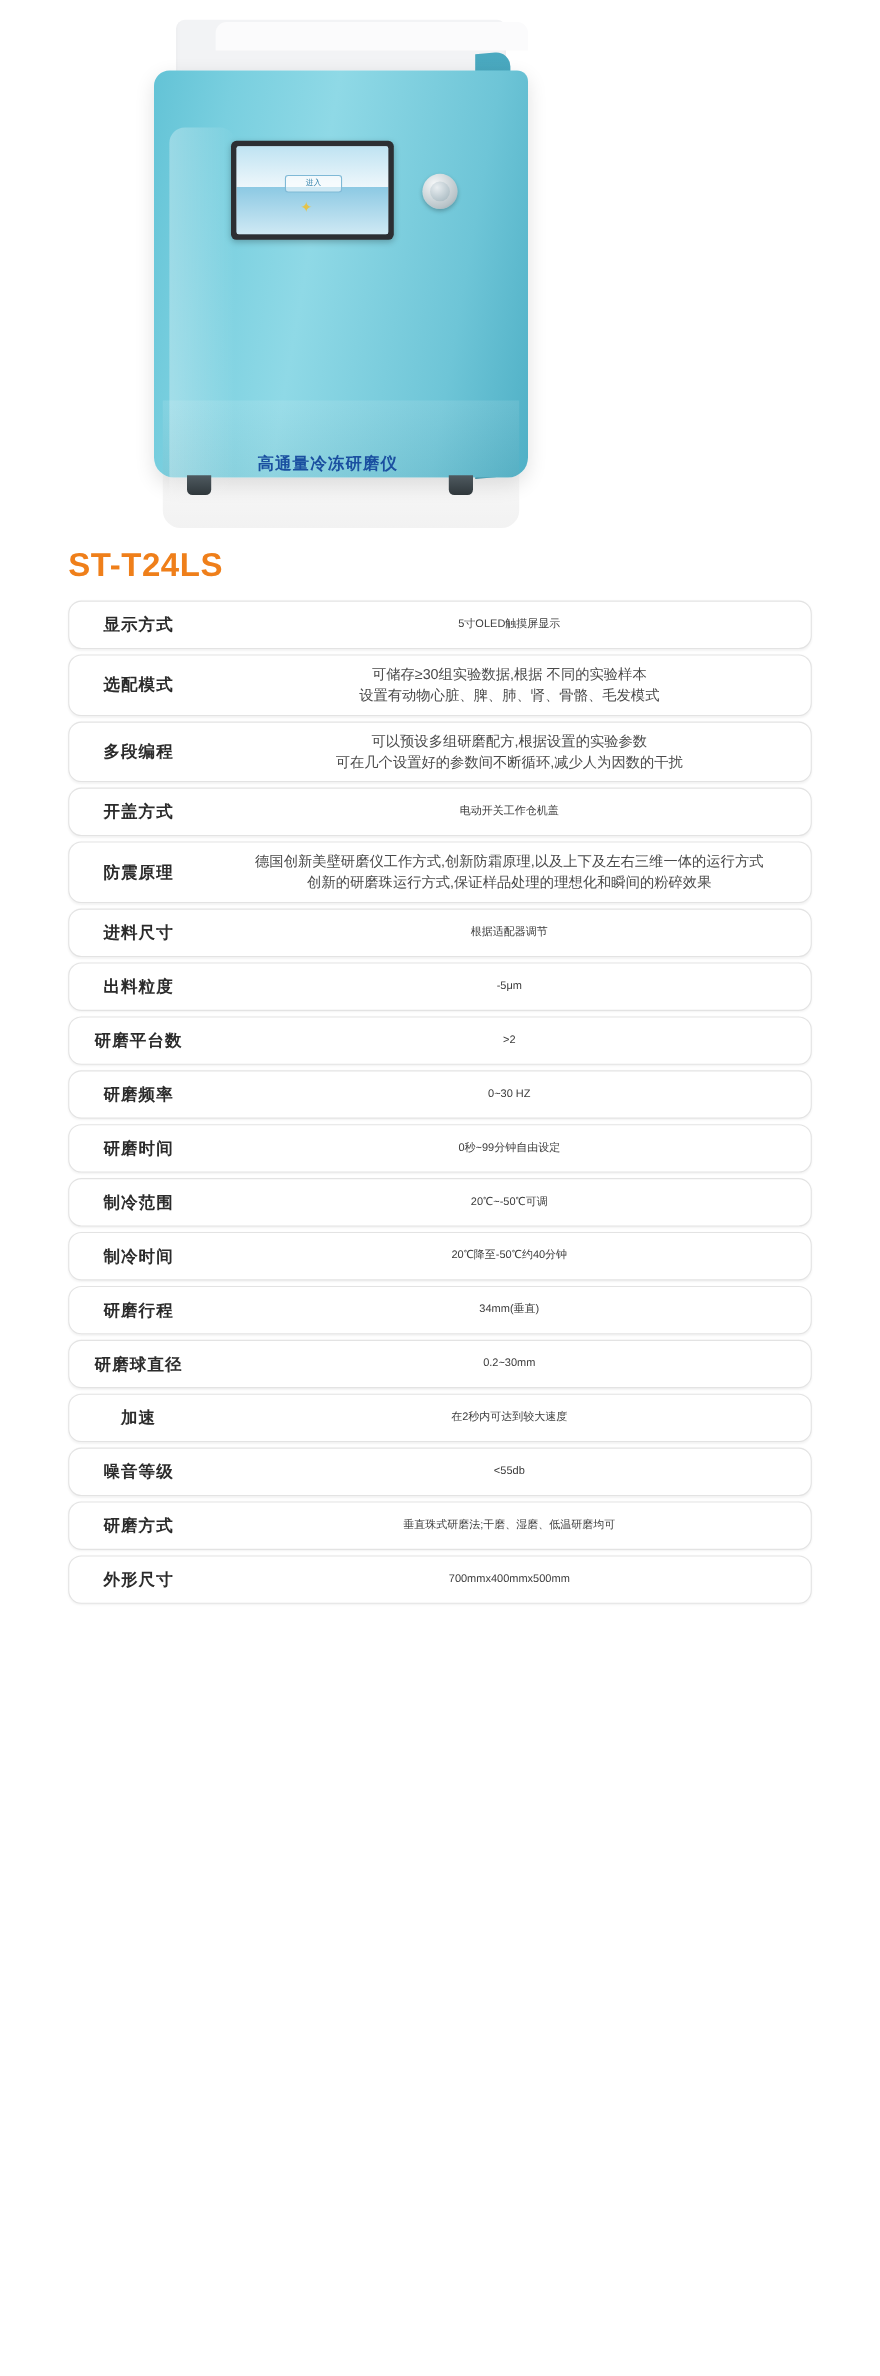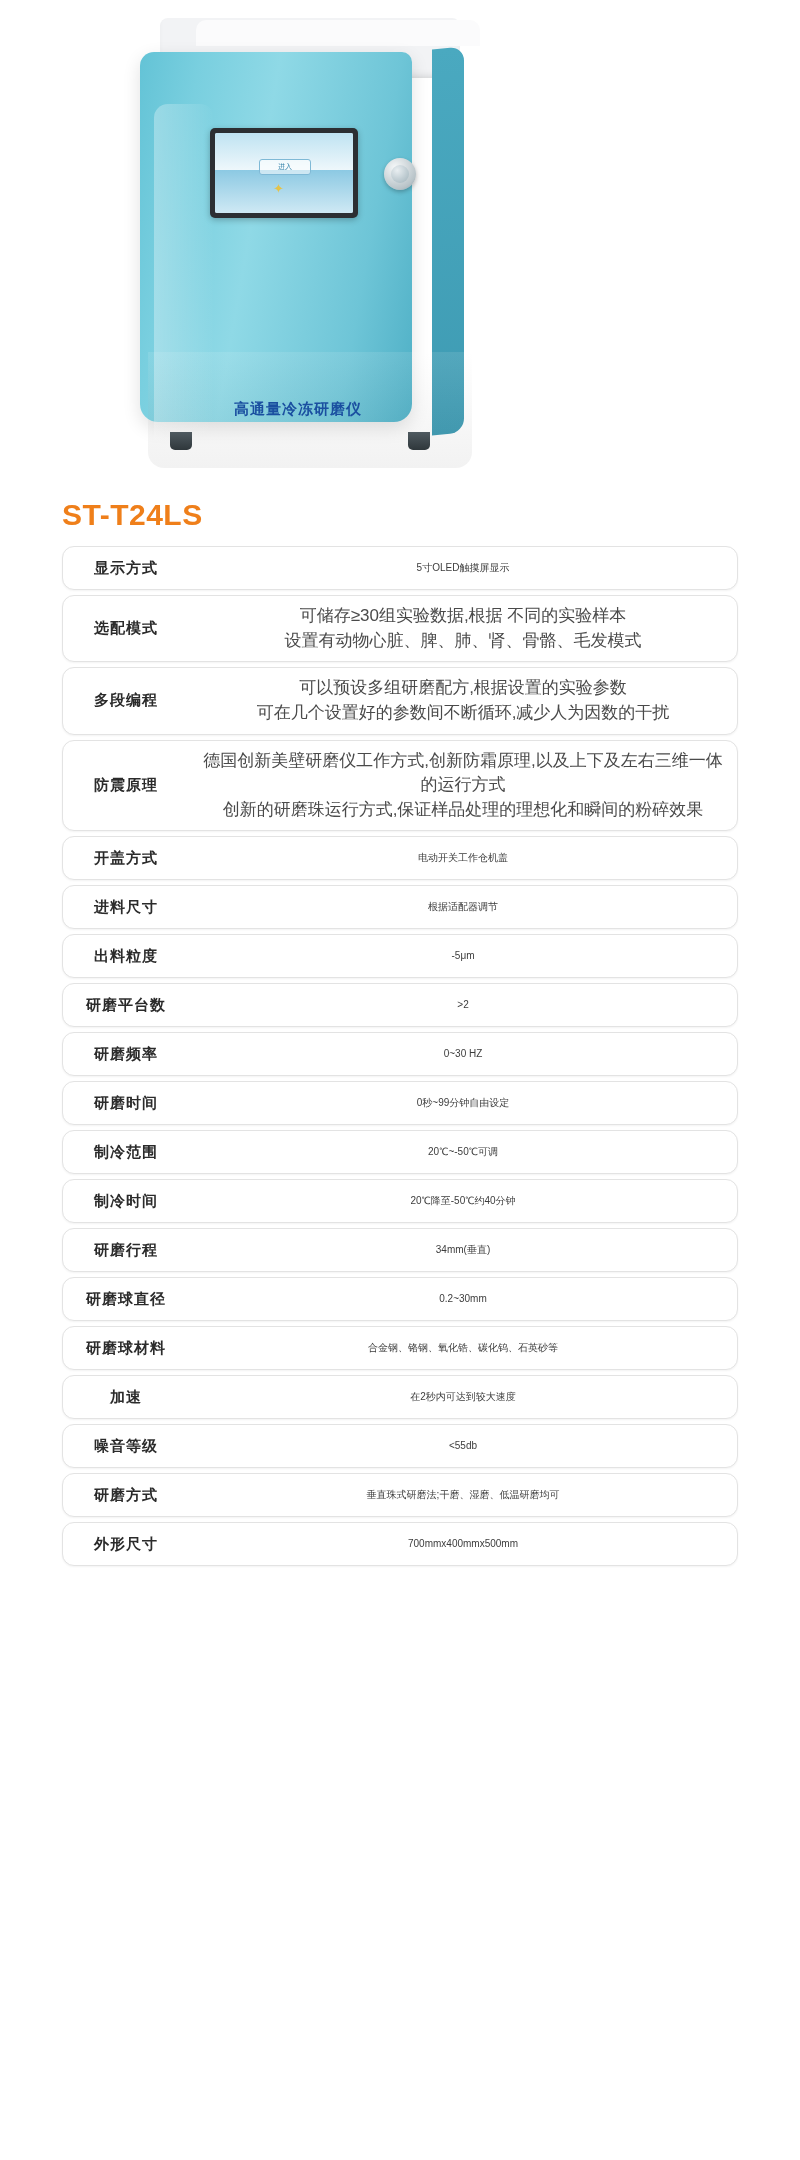--- a/index.html
+++ b/index.html
@@ -55,22 +55,22 @@
     width: 284px;
     height: 26px;
     background: #fbfbfc;
     border-radius: 10px 10px 0 0;
   }
 
   
   .body-main {
     position: absolute;
     left: 8px;
-    top: 34px;
-    width: 272px;
+    top: 46px;
+    width: 340px;
     height: 370px;
     background: linear-gradient(100deg, #63c3d6 0%, #79cfdf 18%, #8fd9e6 42%, #6ec5d7 78%, #4fb0c6 100%);
     border-radius: 14px 10px 18px 18px;
     box-shadow: 0 6px 18px rgba(0,0,0,0.12);
   }
   .body-right {
     position: absolute;
     left: 300px;
     top: 30px;
     width: 32px;
@@ -241,21 +241,21 @@
     align-items: center;
     justify-content: center;
     text-align: center;
     padding: 8px 12px;
     font-size: 10px;
     color: #3c3c3c;
     line-height: 1.45;
     white-space: pre-line;
   }
   .spec-value.small {
-    font-size: 17px;
+    font-size: 13px;
     color: #4a4a4a;
   }
 </style>
 </head>
 <body>
 
 <div class="page">
 
   <div class="product-figure">
     <div class="machine">
@@ -295,29 +295,29 @@
         <div class="spec-label">选配模式</div>
         <div class="spec-value small">可储存≥30组实验数据,根据 不同的实验样本
 设置有动物心脏、脾、肺、肾、骨骼、毛发模式</div>
       </div>
       <div class="spec-row">
         <div class="spec-label">多段编程</div>
         <div class="spec-value small">可以预设多组研磨配方,根据设置的实验参数
 可在几个设置好的参数间不断循环,减少人为因数的干扰</div>
       </div>
       <div class="spec-row">
+        <div class="spec-label">开盖方式</div>
+        <div class="spec-value">电动开关工作仓机盖</div>
+      </div>
+      <div class="spec-row">
         <div class="spec-label">防震原理</div>
         <div class="spec-value small">德国创新美壁研磨仪工作方式,创新防霜原理,以及上下及左右三维一体的运行方式
 创新的研磨珠运行方式,保证样品处理的理想化和瞬间的粉碎效果</div>
       </div>
       <div class="spec-row">
-        <div class="spec-label">开盖方式</div>
-        <div class="spec-value">电动开关工作仓机盖</div>
-      </div>
-      <div class="spec-row">
         <div class="spec-label">进料尺寸</div>
         <div class="spec-value">根据适配器调节</div>
       </div>
       <div class="spec-row">
         <div class="spec-label">出料粒度</div>
         <div class="spec-value">-5μm</div>
       </div>
       <div class="spec-row">
         <div class="spec-label">研磨平台数</div>
         <div class="spec-value">&gt;2</div>
@@ -340,24 +340,20 @@
       </div>
       <div class="spec-row">
         <div class="spec-label">研磨行程</div>
         <div class="spec-value">34mm(垂直)</div>
       </div>
       <div class="spec-row">
         <div class="spec-label">研磨球直径</div>
         <div class="spec-value">0.2~30mm</div>
       </div>
       <div class="spec-row">
-        <div class="spec-label">研磨球材料</div>
-        <div class="spec-value">合金钢、铬钢、氧化锆、碳化钨、石英砂等</div>
-      </div>
-      <div class="spec-row">
         <div class="spec-label">加速</div>
         <div class="spec-value">在2秒内可达到较大速度</div>
       </div>
       <div class="spec-row">
         <div class="spec-label">噪音等级</div>
         <div class="spec-value">&lt;55db</div>
       </div>
       <div class="spec-row">
         <div class="spec-label">研磨方式</div>
         <div class="spec-value">垂直珠式研磨法;干磨、湿磨、低温研磨均可</div>

